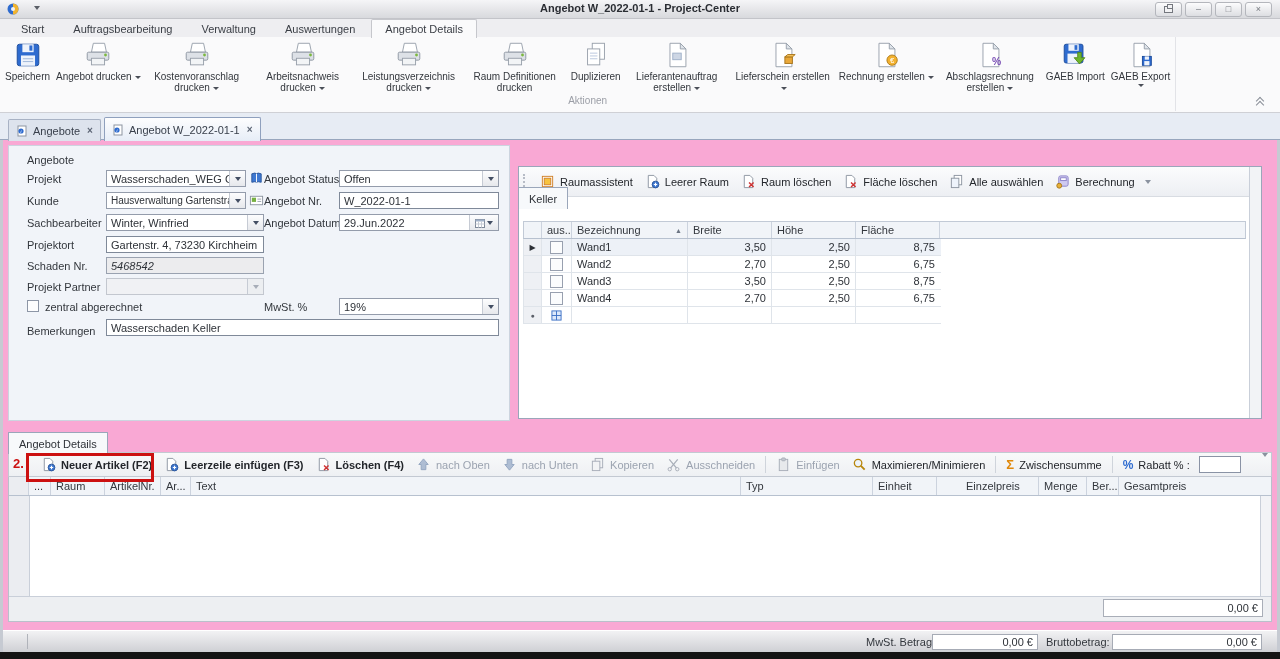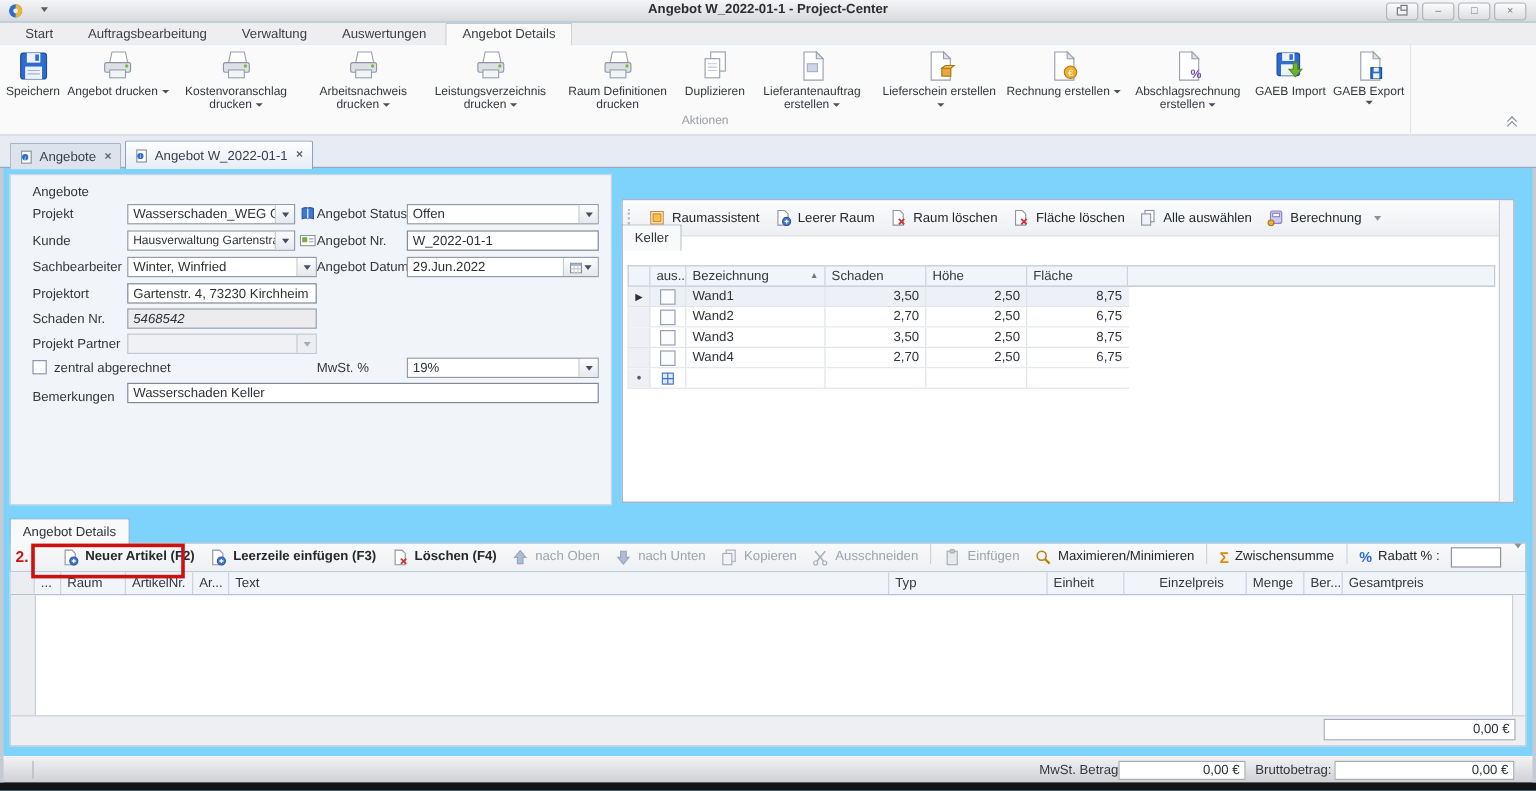--- a/index.html
+++ b/index.html
@@ -1,17 +1,17 @@
 <!DOCTYPE html>
 <html><head>
 <meta charset="utf-8">
 <style>
   html,body{margin:0;padding:0;}
   body{font-family:"Liberation Sans","DejaVu Sans",sans-serif;font-size:11px;color:#2e3238;background:#888;}
-  .app{position:relative;width:1280px;height:659px;background:#7dd3fc;overflow:hidden;}
+  .app{position:relative;width:1280px;height:659px;background:#f9a8d4;overflow:hidden;}
 
   
   .titlebar{position:absolute;left:0;top:0;width:100%;height:18px;background:linear-gradient(#f5f5f7,#d8d9dd);border-bottom:1px solid #c3c4c9;}
   .title-text{position:absolute;left:0;right:0;top:2px;text-align:center;font-weight:bold;color:#2a2d33;font-size:11px;}
   .app-icon{position:absolute;left:7px;top:3px;width:12px;height:12px;}
   .qa-caret{position:absolute;left:34px;top:6px;width:0;height:0;border-left:3.5px solid transparent;border-right:3.5px solid transparent;border-top:4px solid #5a5e66;}
   .winbtns{position:absolute;right:8px;top:2px;display:flex;gap:3px;}
   .winbtn{width:25px;height:13px;border:1px solid #b4b6bc;border-radius:3px;background:linear-gradient(#fcfcfd,#dddee2);display:flex;align-items:center;justify-content:center;color:#74777e;font-size:9px;line-height:1;}
   .ic-restore{width:7px;height:5px;border:1px solid #74777e;position:relative;background:#f2f2f4;}
   .ic-restore::after{content:"";position:absolute;left:2px;top:-3px;width:4px;height:3px;border:1px solid #74777e;background:#f2f2f4;}
@@ -86,21 +86,21 @@
   .rowhdr{background:#eef0f4;justify-content:center;padding:0;}
   .cbx{width:11px;height:11px;border:1px solid #98a0af;background:#fbfcfd;margin:0 auto;}
   .sort-arrow{font-size:7px;color:#6b7482;margin-left:auto;}
   .cur-arrow{font-size:8px;color:#2c3036;}
   .newdot{font-size:7px;color:#5a5f68;}
   .grid-mini{width:11px;height:11px;margin:0 auto;}
 
   
   .details{position:absolute;left:8px;top:432px;width:1264px;height:190px;}
   .dtab2{position:absolute;left:0;top:0;height:21px;padding:0 10px;display:flex;align-items:center;background:#f7f9fb;border:1px solid #9aa6ba;border-bottom:none;z-index:3;border-radius:1px 1px 0 0;}
-  .dtoolbar{position:absolute;left:0;top:20px;right:0;height:25px;background:linear-gradient(#f8f9fa,#eef0f3);border:1px solid #c3c9d2;box-sizing:border-box;display:flex;padding-left:36px;}
+  .dtoolbar{position:absolute;left:0;top:20px;right:0;height:25px;background:linear-gradient(#f8f9fa,#eef0f3);border:1px solid #c3c9d2;box-sizing:border-box;display:flex;align-items:center;padding-left:26px;}
   .dtb-sep{width:1px;height:17px;background:#cfd4db;margin:0 4px;}
   .dtoolbar-caret{position:absolute;right:3px;top:4px;}
   .anno-num{position:absolute;left:5px;top:24px;color:#cc1111;font-weight:bold;font-size:13px;z-index:4;}
   .anno-box{position:absolute;left:18px;top:21px;width:122px;height:23px;border:3px solid #cc1111;z-index:4;pointer-events:none;}
   .rabatt-input{width:36px;height:15px;border:1px solid #8a93a5;margin-left:4px;font-size:11px;padding:0 2px;}
 
   .dgrid{position:absolute;left:0;top:45px;right:0;bottom:0;border:1px solid #b9c0cb;border-top:none;box-sizing:border-box;background:#fff;}
   .dghead{display:flex;height:19px;background:#f1f4f8;border-bottom:1px solid #b7c1cf;box-sizing:border-box;}
   .dg-rowhdr{position:absolute;left:0;top:19px;bottom:24px;width:20px;background:#ebedf1;border-right:1px solid #c9cfd9;}
   .dg-vscroll{position:absolute;right:0;top:19px;bottom:24px;width:10px;background:#f2f3f6;border-left:1px solid #c9cfd9;}
@@ -483,21 +483,21 @@
         <div class="ghead">
           <div class="ghc" style="width:18px;padding:0;"></div>
           <div class="ghc" style="width:30px;">
               <span>aus...</span>
             </div>
           <div class="ghc" style="width:116px;">
               <span>Bezeichnung</span>
               <span class="sort-arrow">▲</span>
             </div>
           <div class="ghc" style="width:84px;">
-              <span>Schaden</span>
+              <span>Breite</span>
             </div>
           <div class="ghc" style="width:84px;">
               <span>Höhe</span>
             </div>
           <div class="ghc" style="width:84px;">
               <span>Fläche</span>
             </div>
           <div class="ghc" style="flex:1;border-right:none;"></div>
         </div>
 

